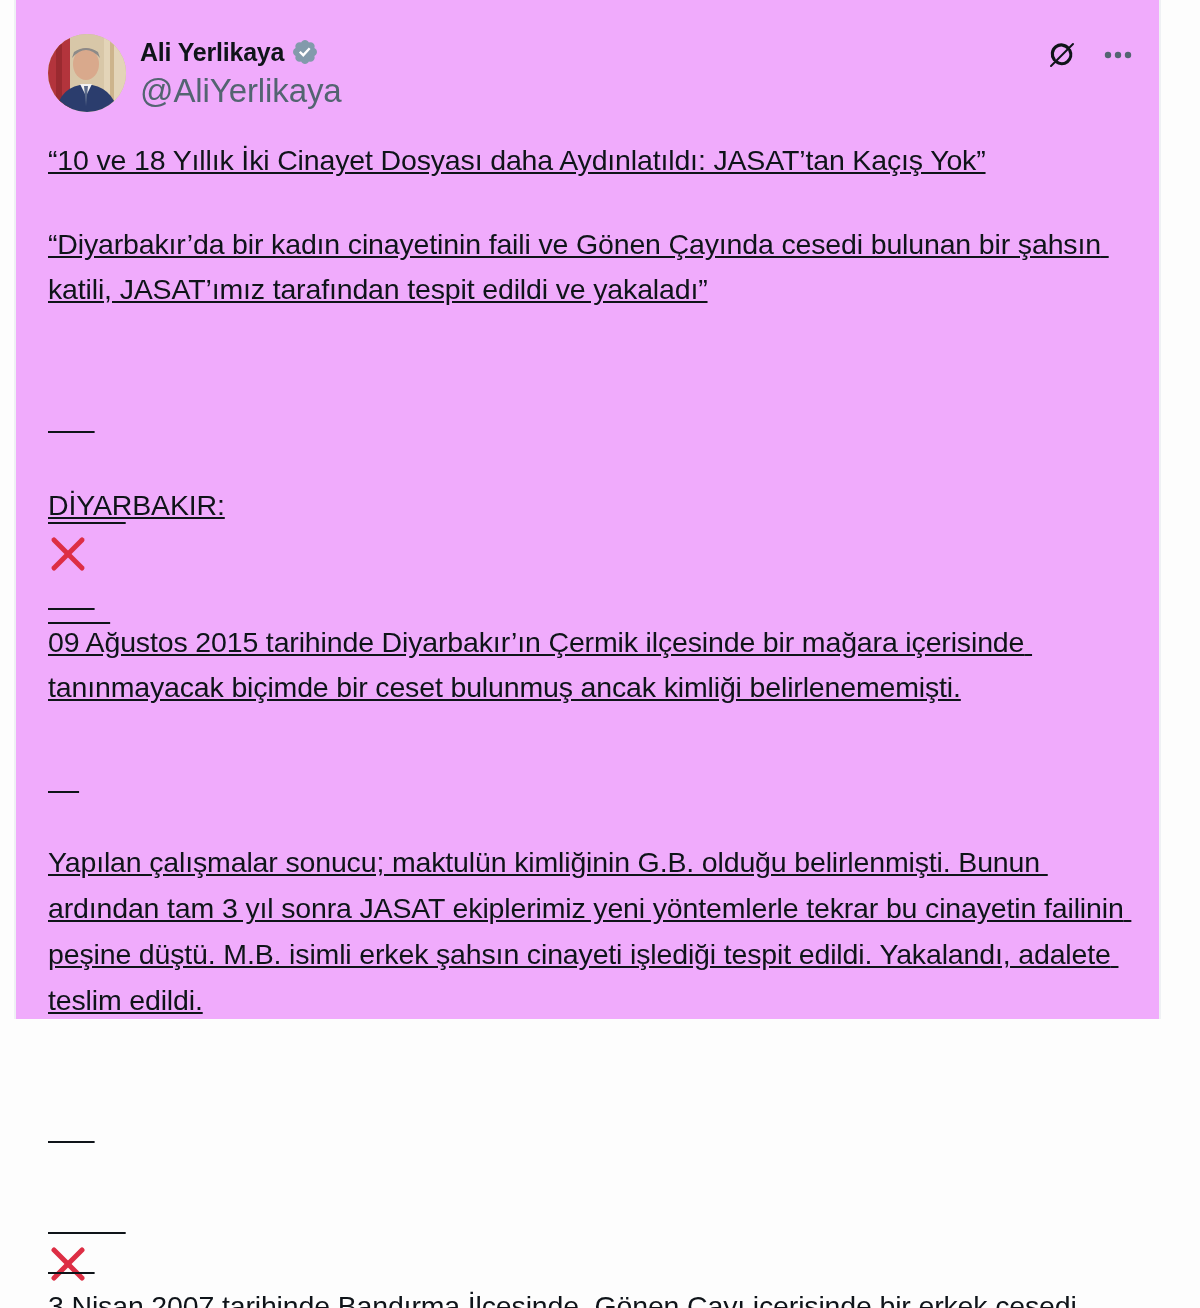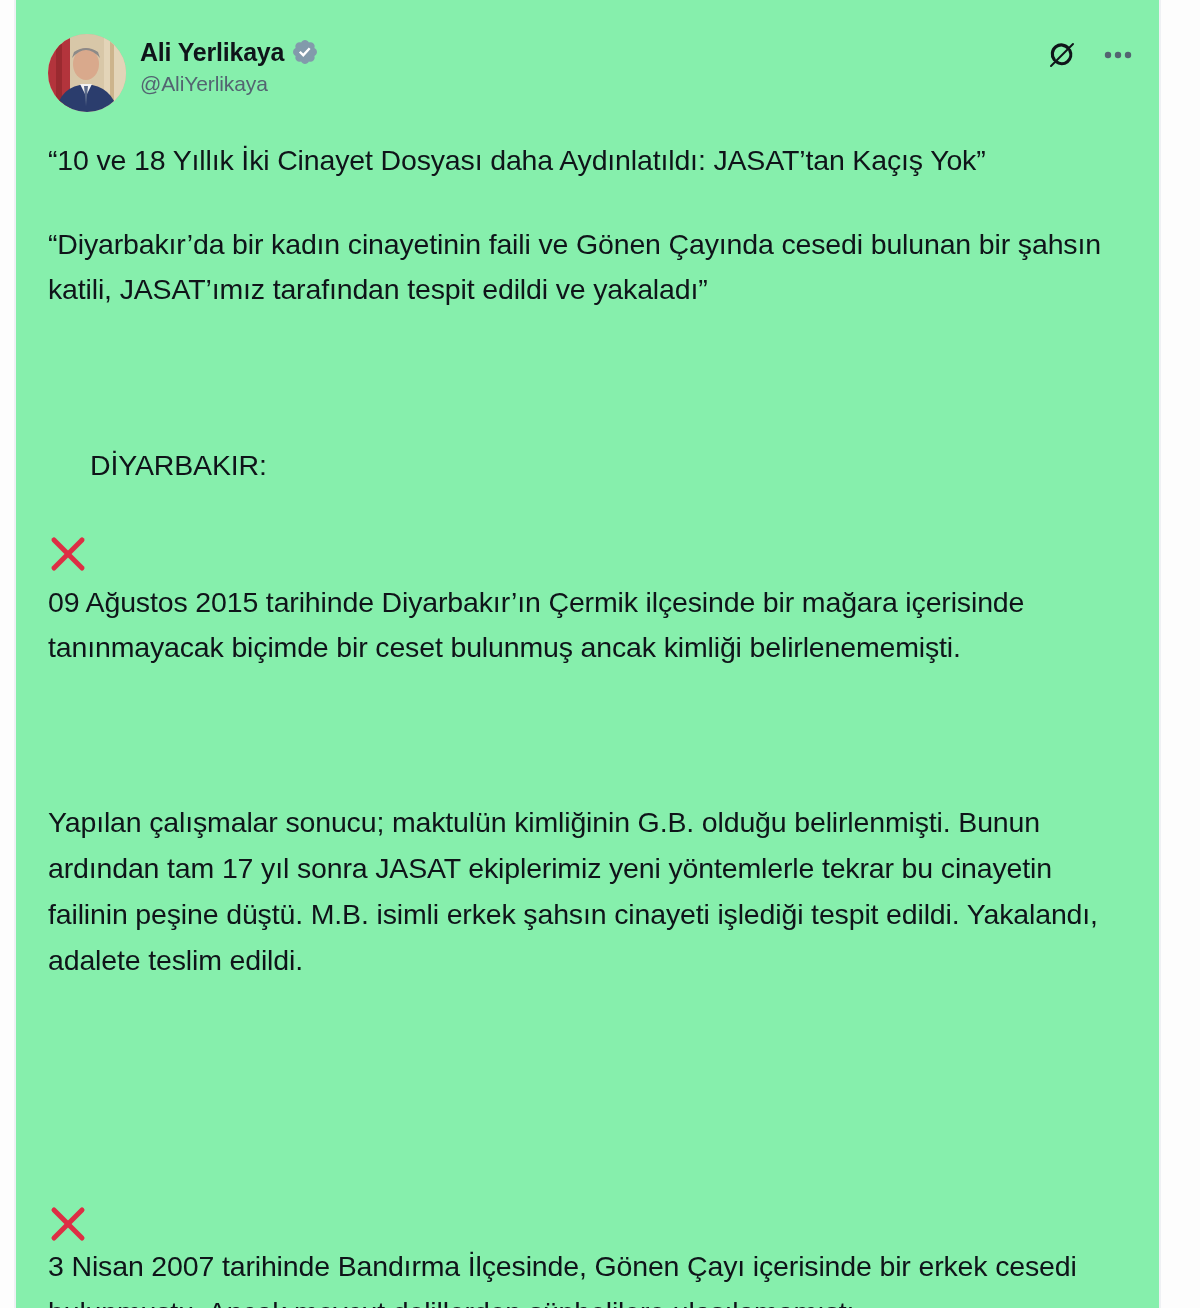--- a/index.html
+++ b/index.html
@@ -18,22 +18,22 @@
     position: absolute;
     left: 0; top: 0;
     width: 1200px; height: 1308px;
     background: #fdfdfd;
   }
   .tweet-card {
     position: absolute;
     left: 14px;
     top: 0;
     width: 1147px;
-    height: 1308px;
-    background: #86efac;
+    height: 1019px;
+    background: #f0abfc;
     border-left: 2px solid #eff1f4;
     border-right: 2px solid #eff1f4;
   }
   .tweet-header {
     position: absolute;
     left: 32px;
     top: 30px;
     right: 24px;
     height: 84px;
   }
@@ -65,21 +65,21 @@
     letter-spacing: -0.2px;
   }
   .verified-badge {
     margin-left: 7px;
     width: 28px;
     height: 28px;
     display: inline-block;
   }
   .handle {
     margin-top: 4px;
-    font-size: 21px;
+    font-size: 33px;
     color: #536471;
     letter-spacing: -0.1px;
   }
   .header-actions {
     position: absolute;
     right: 0;
     top: 8px;
     display: flex;
     align-items: center;
     gap: 22px;
@@ -105,25 +105,27 @@
     left: 32px;
     top: 138px;
     width: 1090px;
     font-size: 28.5px;
     line-height: 45.7px;
     color: #0f1419;
     letter-spacing: -0.15px;
   }
   .para {
     white-space: pre-wrap;
+    text-decoration: underline;
   }
   .para + .para { margin-top: 38px; }
   .section-head {
     display: flex;
     align-items: flex-start;
+    flex-direction: column;
   }
   .x-mark {
     display: inline-block;
     width: 40px;
     height: 40px;
     margin-right: 2px;
     flex: 0 0 auto;
   }
 </style>
 </head>
@@ -193,21 +195,21 @@
           <svg width="40" height="40" viewBox="0 0 40 40">
             <line x1="6" y1="6" x2="34" y2="34" stroke="#dd2e44" stroke-width="5" stroke-linecap="round"></line>
             <line x1="34" y1="6" x2="6" y2="34" stroke="#dd2e44" stroke-width="5" stroke-linecap="round"></line>
           </svg>
         </span>
         <span>DİYARBAKIR:</span>
       </div>
       <div>09 Ağustos 2015 tarihinde Diyarbakır’ın Çermik ilçesinde bir mağara içerisinde tanınmayacak biçimde bir ceset bulunmuş ancak kimliği belirlenememişti.</div>
     </div>
 
-    <p class="para">Yapılan çalışmalar sonucu; maktulün kimliğinin G.B. olduğu belirlenmişti. Bunun ardından tam 17 yıl sonra JASAT ekiplerimiz yeni yöntemlerle tekrar bu cinayetin failinin peşine düştü. M.B. isimli erkek şahsın cinayeti işlediği tespit edildi. Yakalandı, adalete teslim edildi.</p>
+    <p class="para">Yapılan çalışmalar sonucu; maktulün kimliğinin G.B. olduğu belirlenmişti. Bunun ardından tam 3 yıl sonra JASAT ekiplerimiz yeni yöntemlerle tekrar bu cinayetin failinin peşine düştü. M.B. isimli erkek şahsın cinayeti işlediği tespit edildi. Yakalandı, adalete teslim edildi.</p>
 
     <div class="para">
       <div class="section-head">
         <span class="x-mark">
           <svg width="40" height="40" viewBox="0 0 40 40">
             <line x1="6" y1="6" x2="34" y2="34" stroke="#dd2e44" stroke-width="5" stroke-linecap="round"></line>
             <line x1="34" y1="6" x2="6" y2="34" stroke="#dd2e44" stroke-width="5" stroke-linecap="round"></line>
           </svg>
         </span>
       </div>

